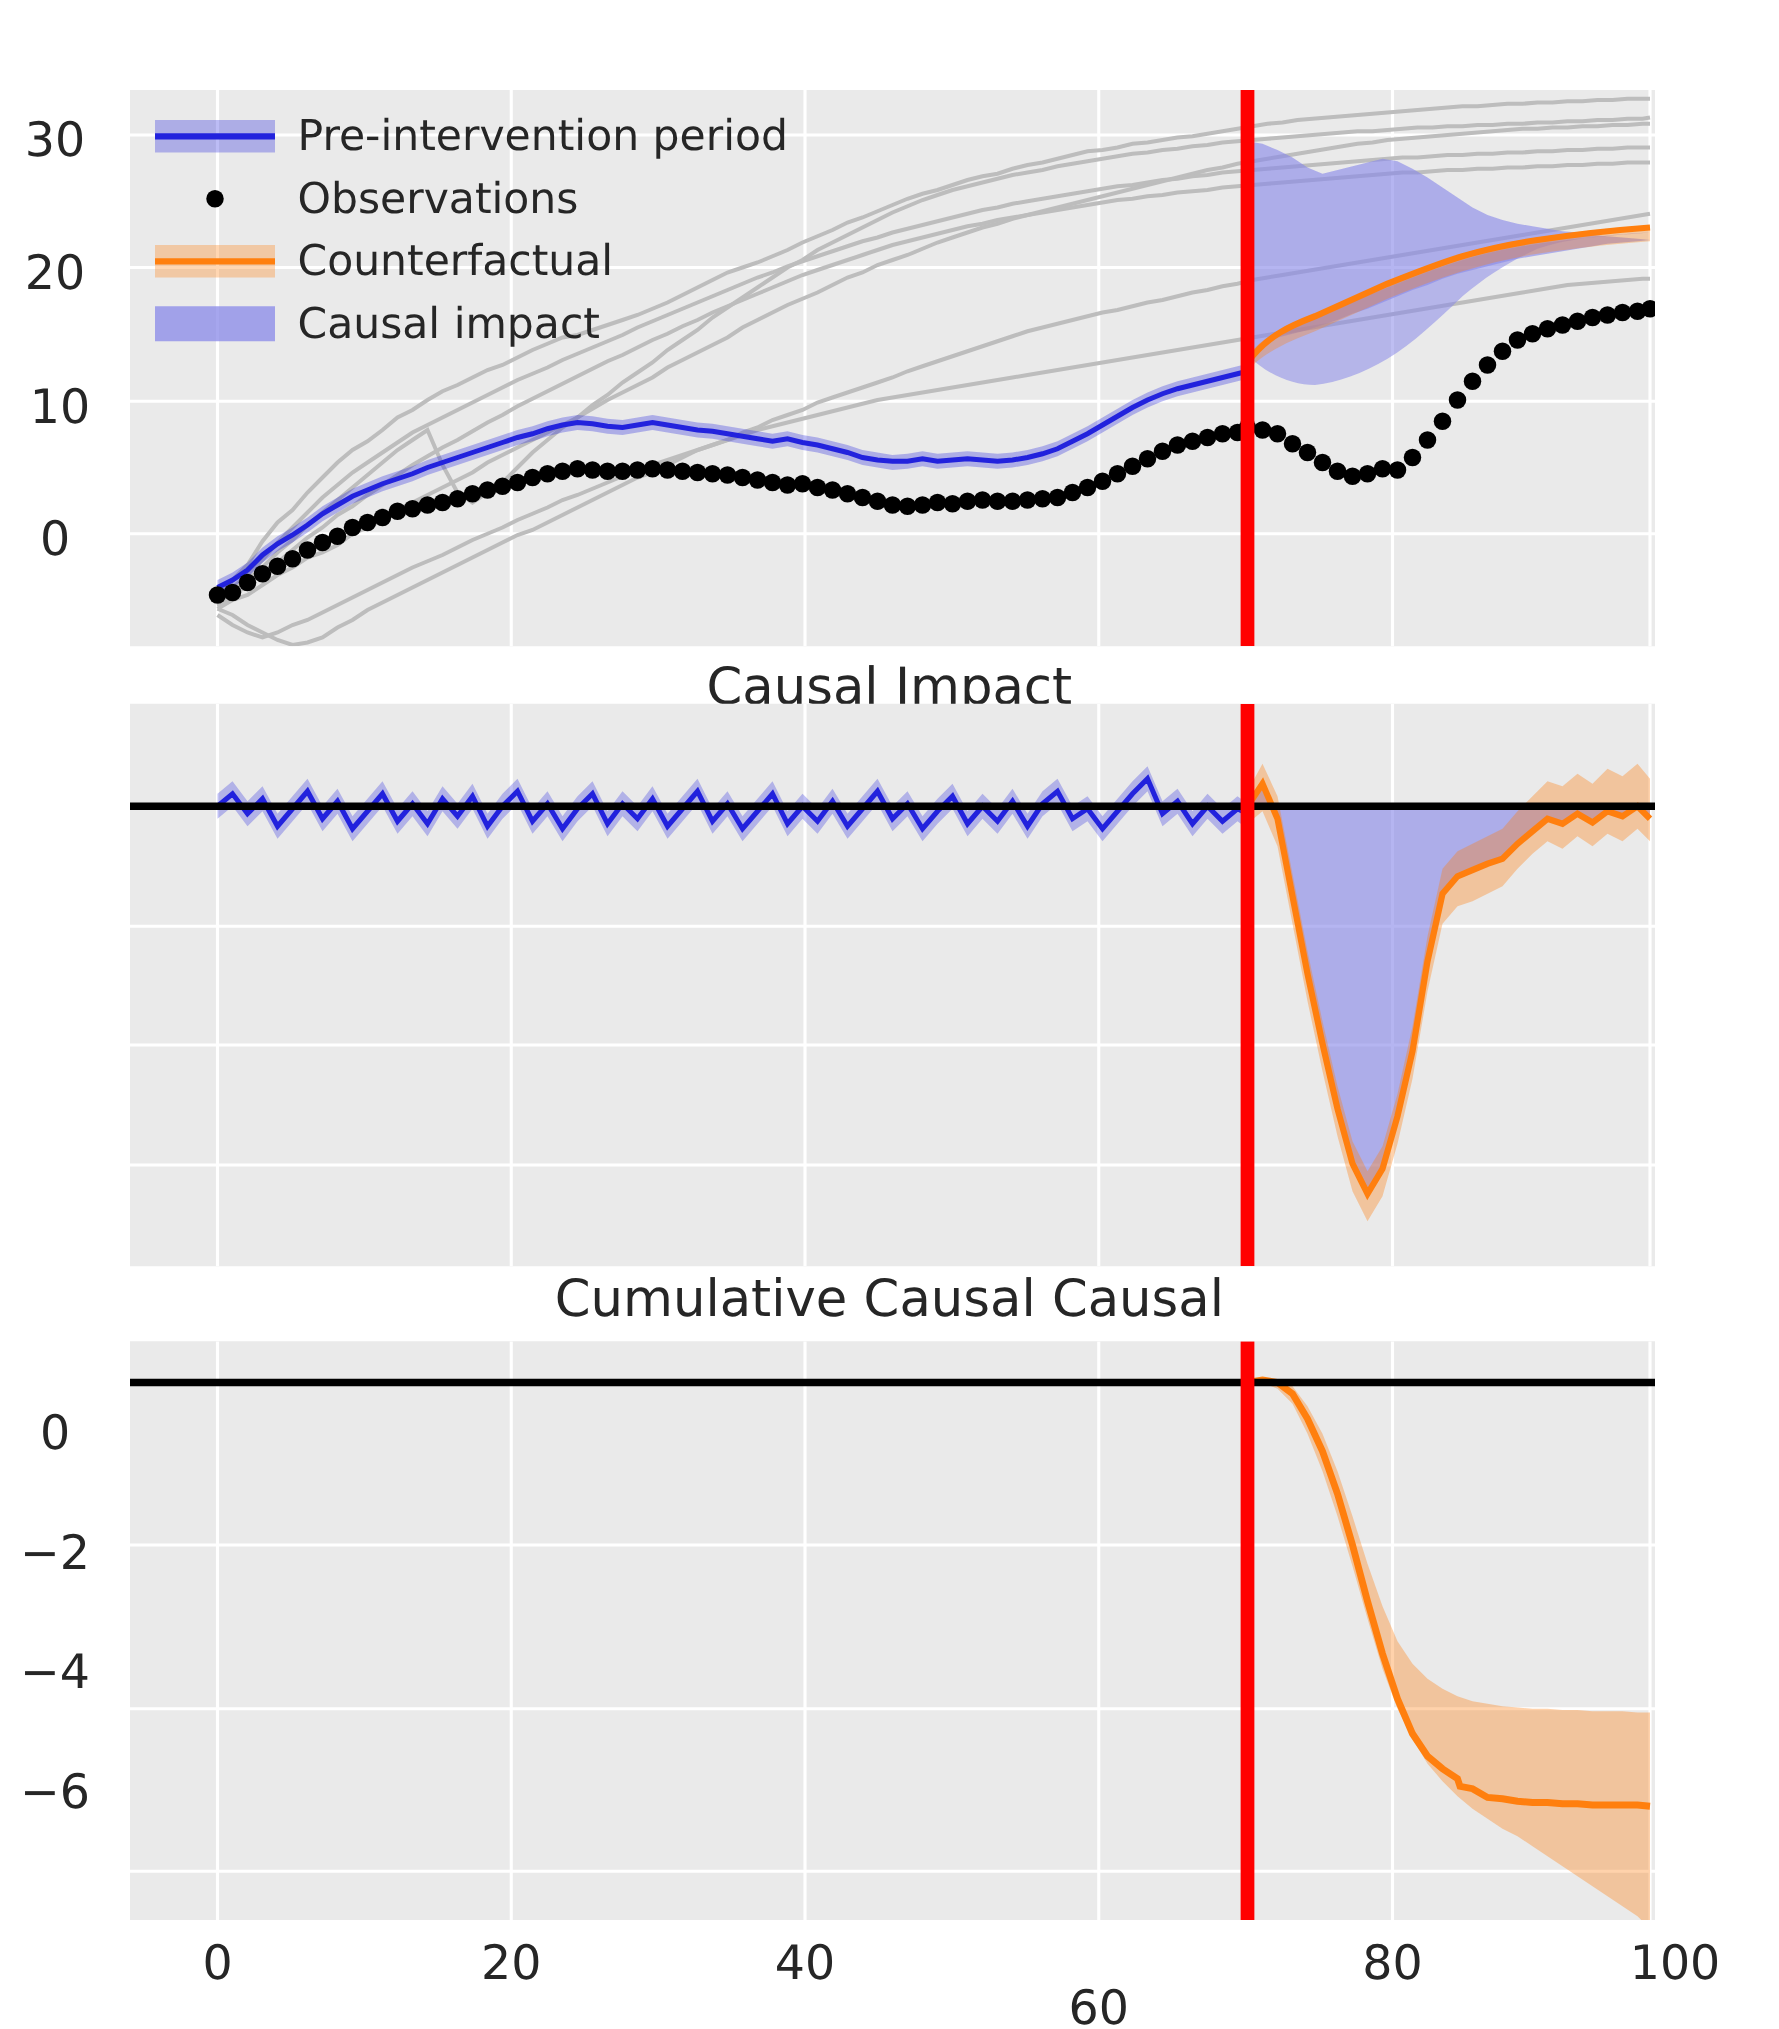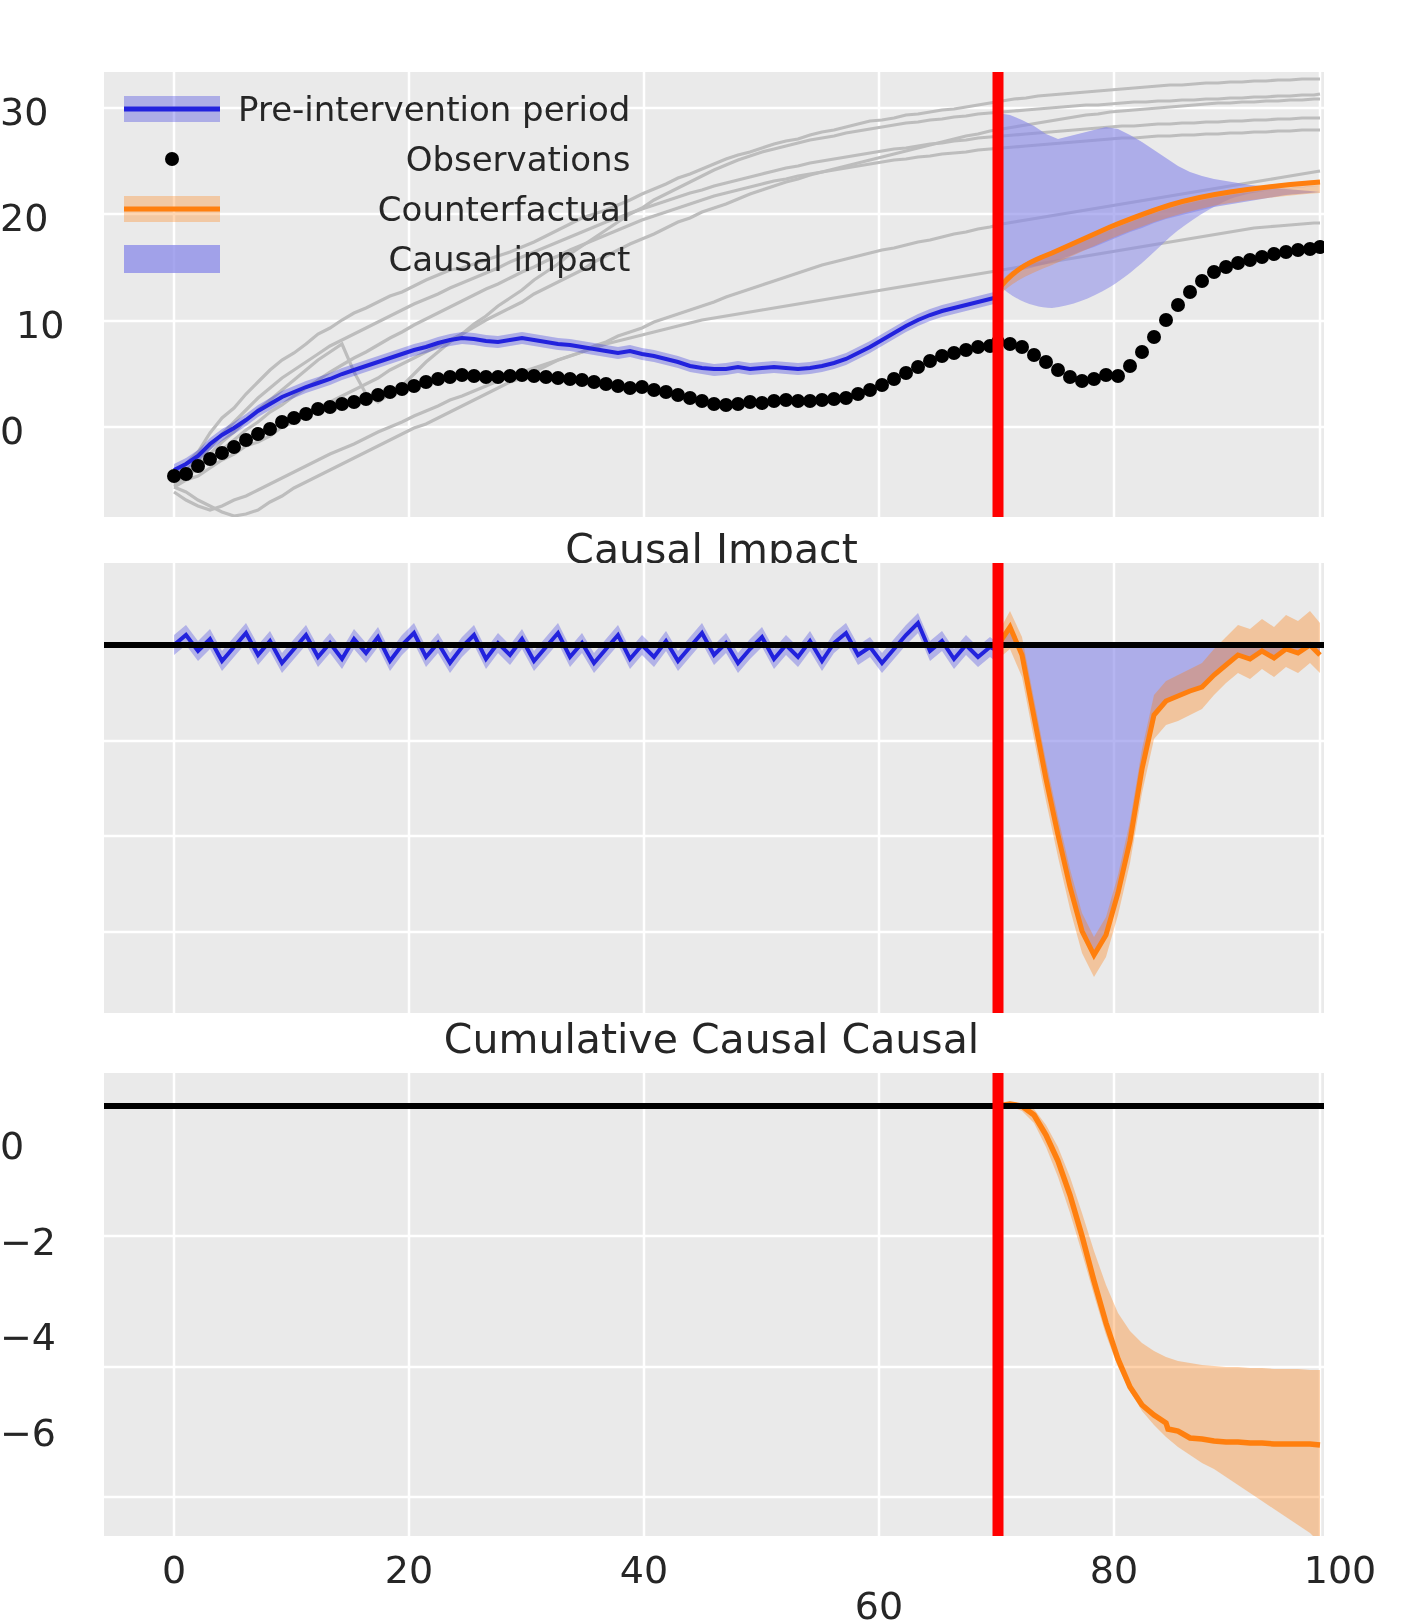--- a/index.html
+++ b/index.html
@@ -38,35 +38,34 @@
     white-space: nowrap;
   }
   .tick-label {
     position: absolute;
     font-size: 38px;
     color: #262626;
     font-family: "DejaVu Sans", sans-serif;
     white-space: nowrap;
   }
   .ytick {
-    text-align: left;
+    text-align: center;
   }
   .xtick {
     text-align: center;
   }
   .legend {
     position: absolute;
     font-size: 34px;
     color: #262626;
   }
   .legend-row {
     display: flex;
     align-items: center;
     height: 50px;
-    justify-content: space-between;
   }
   .legend-swatch {
     width: 96px;
     height: 34px;
     position: relative;
     margin-right: 18px;
   }
   .legend-label {
     white-space: nowrap;
     font-family: "DejaVu Sans", sans-serif;
@@ -84,21 +83,21 @@
 </head>
 <body>
 
 <div id="figure">
 
   <div class="panel" style="left:0px; top:0px; width:1423px; height:520px;">
 
 
     <div class="tick-label ytick" style="left:0px; top:90px; width:88px;">30</div>
     <div class="tick-label ytick" style="left:0px; top:196px; width:88px;">20</div>
-    <div class="tick-label ytick" style="left:16px; top:303px; width:88px;">10</div>
+    <div class="tick-label ytick" style="left:4px; top:303px; width:88px;">10</div>
     <div class="tick-label ytick" style="left:0px; top:409px; width:88px;">0</div>
 
     <div class="plot-area" style="left:104px; top:72px; width:1220px; height:445px;">
       <svg width="1220" height="445" viewBox="0 0 1220 445">
 
         <g stroke="#ffffff" stroke-width="2.5">
           <line x1="0" y1="36" x2="1220" y2="36"></line>
           <line x1="0" y1="142" x2="1220" y2="142"></line>
           <line x1="0" y1="249" x2="1220" y2="249"></line>
           <line x1="0" y1="355" x2="1220" y2="355"></line>

